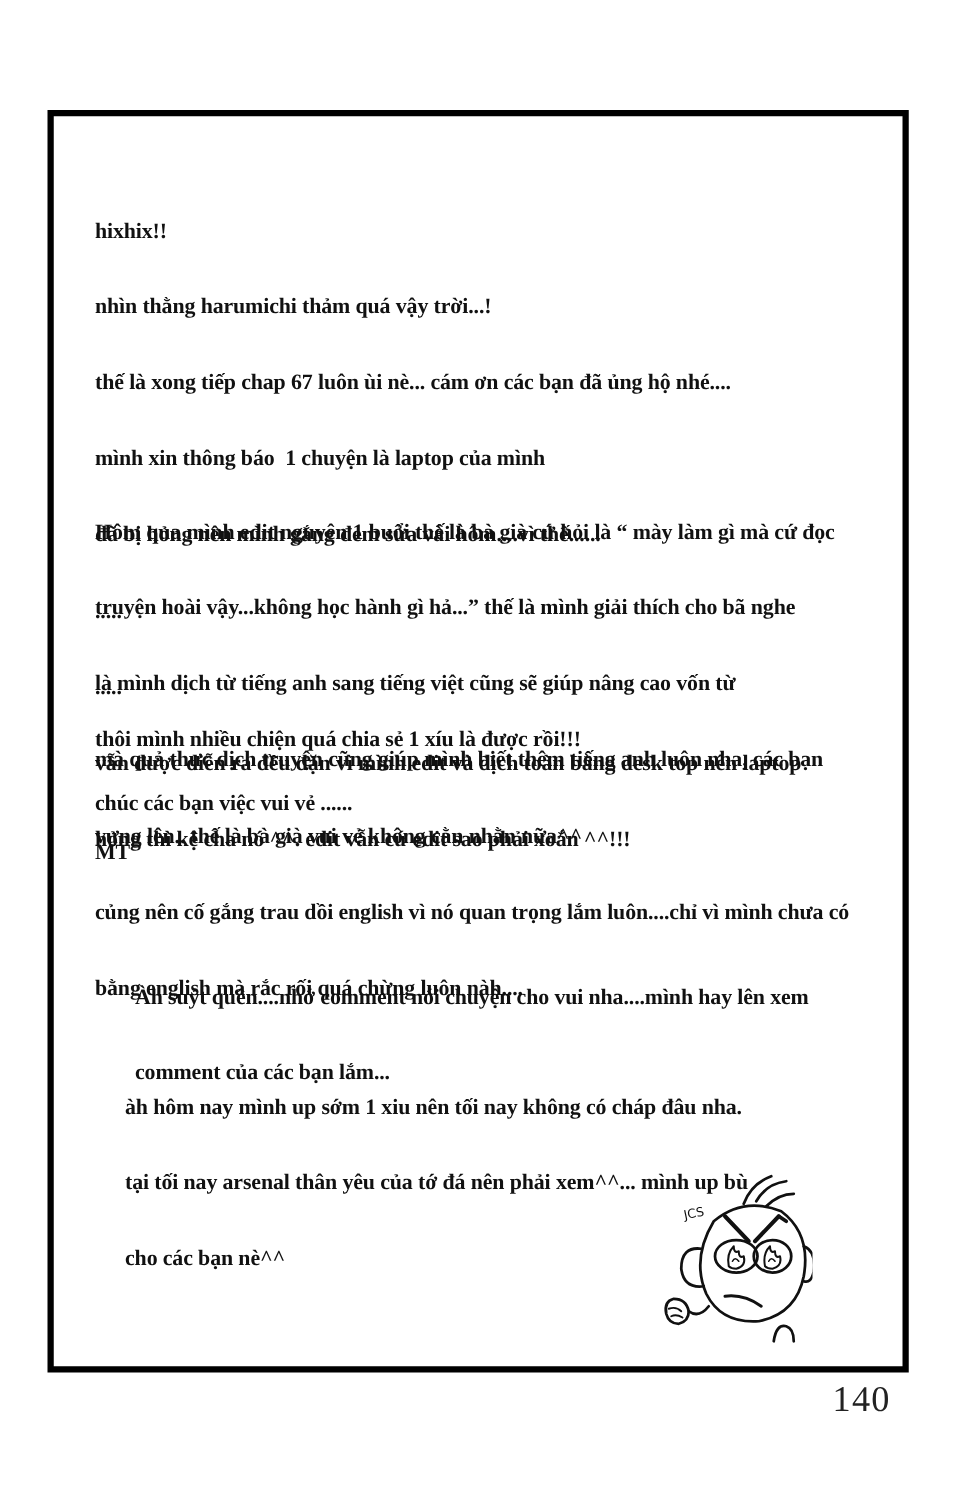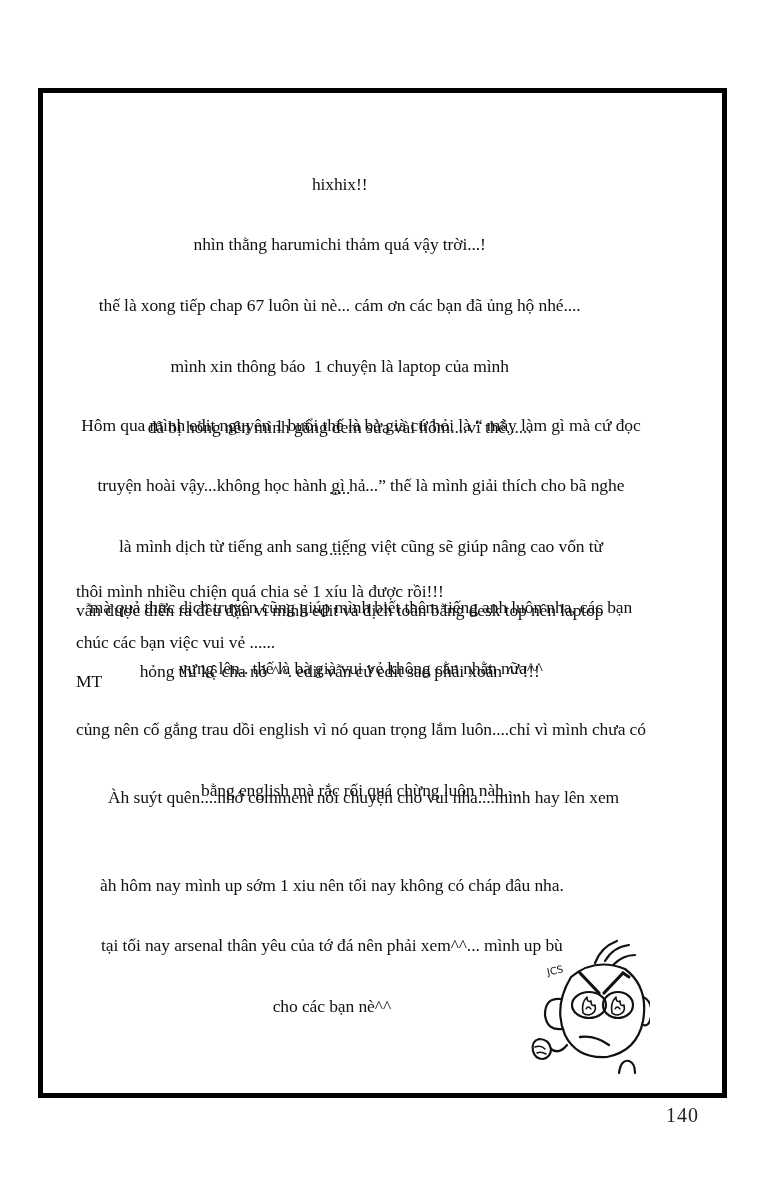--- a/index.html
+++ b/index.html
@@ -21,41 +21,40 @@
       top: 88px;
       width: 679px;
       height: 1000px;
       border: 5px solid #000000;
       background: #ffffff;
     }
     .text-block {
       position: absolute;
       font-size: 17.5px;
       line-height: 20.3px;
-      font-weight: normal;
+      font-weight: bold;
       white-space: pre;
       letter-spacing: -0.1px;
-      text-align: center;
     }
     .text-block .line {
       display: block;
       height: 20.3px;
     }
     #main-block { left: 76px; top: 133px; }
     #para2-block { left: 76px; top: 374px; }
     #closing1 { left: 76px; top: 540px; }
     #closing2 { left: 76px; top: 591px; }
     #signature { left: 76px; top: 630px; }
     #note1 { left: 108px; top: 746px; }
     #note2 { left: 100px; top: 834px; }
     .page-number {
       position: absolute;
       left: 666px;
       top: 1104px;
-      font-size: 20px;
+      font-size: 29px;
       font-weight: normal;
       letter-spacing: 1px;
       color: #222222;
     }
     .doodle {
       position: absolute;
       left: 525px;
       top: 935px;
       width: 125px;
       height: 140px;
@@ -95,20 +94,21 @@
 <div id="closing2" class="text-block">
   <span class="line">chúc các bạn việc vui vẻ ......</span>
 </div>
 
 <div id="signature" class="text-block">
   <span class="line">MT</span>
 </div>
 
 <div id="note1" class="text-block">
   <span class="line">Àh suýt quên....nhớ comment nói chuyện cho vui nha....mình hay lên xem</span>
+  <span class="line">comment của các bạn lắm...</span>
 </div>
 
 <div id="note2" class="text-block">
   <span class="line">àh hôm nay mình up sớm 1 xiu nên tối nay không có cháp đâu nha.</span>
   <span class="line">tại tối nay arsenal thân yêu của tớ đá nên phải xem^^... mình up bù</span>
   <span class="line">cho các bạn nè^^</span>
 </div>
 
 <div class="doodle">
   <svg width="125" height="140" viewBox="0 0 125 140" fill="none" stroke="#111" stroke-width="2.2" stroke-linecap="round" stroke-linejoin="round">

